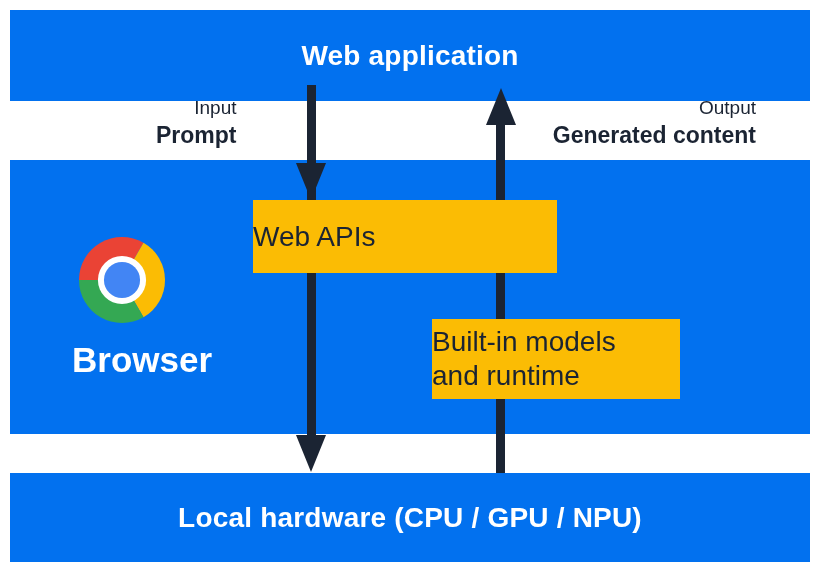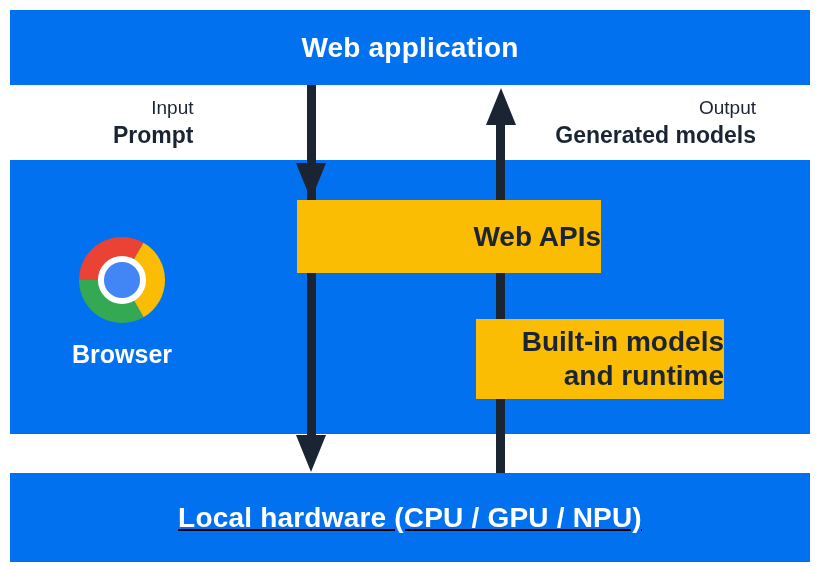--- a/index.html
+++ b/index.html
@@ -26,22 +26,22 @@
 
   .bar {
     position: absolute;
     left: 10px;
     width: 800px;
     background: var(--blue);
     display: flex;
     align-items: center;
     justify-content: center;
   }
-  .bar-top { top: 10px; height: 75px; }
-  .bar-bottom { top: 473px; height: 89px; text-decoration: underline; }
+  .bar-top { top: 10px; height: 91px; }
+  .bar-bottom { top: 473px; height: 89px; }
   .bar-label {
     color: var(--white);
     font-size: 28px;
     font-weight: 700;
     letter-spacing: 0.2px;
   }
 
   .main-panel {
     position: absolute;
     left: 10px;
@@ -53,21 +53,21 @@
 
   .io-block {
     position: absolute;
     top: 97px;
     color: var(--navy);
     line-height: 1.2;
   }
   .io-input { left: 113px; text-align: right; }
   .io-output { right: 64px; text-align: right; }
   .io-title { font-size: 19px; font-weight: 400; display: block; }
-  .io-value { font-size: 23px; font-weight: 700; display: block; margin-top: 2px; }
+  .io-value { font-size: 23px; font-weight: 700; display: block; margin-top: 2px; margin-left: 43px; }
 
   .vline {
     position: absolute;
     width: 9px;
     background: var(--navy);
     z-index: 1;
   }
   .down-line { left: 307px; top: 85px; height: 355px; }
   .up-line { left: 496px; top: 122px; height: 351px; }
 
@@ -84,28 +84,27 @@
   .down-head-mid { left: 296px; top: 163px; }
   .down-head-bottom { left: 296px; top: 435px; }
   .up-head-top { left: 486px; top: 88px; }
 
   .yellow-box {
     position: absolute;
     background: var(--yellow);
     z-index: 2;
     display: flex;
     flex-direction: column;
-    align-items: flex-end;
+    align-items: flex-start;
     justify-content: center;
     color: var(--navy);
     font-size: 28px;
-    font-weight: 700;
+    font-weight: 400;
     text-align: center;
     line-height: 34px;
-    margin-left: 44px;
   }
   .web-apis-box { left: 253px; top: 200px; width: 304px; height: 73px; }
   .builtin-box { left: 432px; top: 319px; width: 248px; height: 80px; }
 
   .chrome-logo {
     position: absolute;
     left: 79px;
     top: 237px;
     width: 86px;
     height: 86px;
@@ -114,41 +113,41 @@
   .chrome-yellow { fill: var(--chrome-yellow); }
   .chrome-green { fill: var(--chrome-green); }
   .chrome-ring { fill: var(--white); }
   .chrome-center { fill: var(--chrome-blue); }
 
   .browser-label {
     position: absolute;
     left: 72px;
     top: 340px;
     color: var(--white);
-    font-size: 25px;
+    font-size: 35px;
     font-weight: 700;
     z-index: 2;
   }
 </style>
 </head>
 <body>
 
 <div class="stage">
 
   <div class="bar bar-top">
     <span class="bar-label">Web application</span>
   </div>
 
   <div class="io-block io-input">
     <span class="io-title">Input</span>
     <span class="io-value">Prompt</span>
   </div>
   <div class="io-block io-output">
     <span class="io-title">Output</span>
-    <span class="io-value">Generated models</span>
+    <span class="io-value">Generated content</span>
   </div>
 
   <div class="main-panel"></div>
 
   <div class="vline down-line"></div>
   <div class="vline up-line"></div>
   <div class="arrowhead arrow-down down-head-mid"></div>
   <div class="arrowhead arrow-down down-head-bottom"></div>
   <div class="arrowhead arrow-up up-head-top"></div>
 

